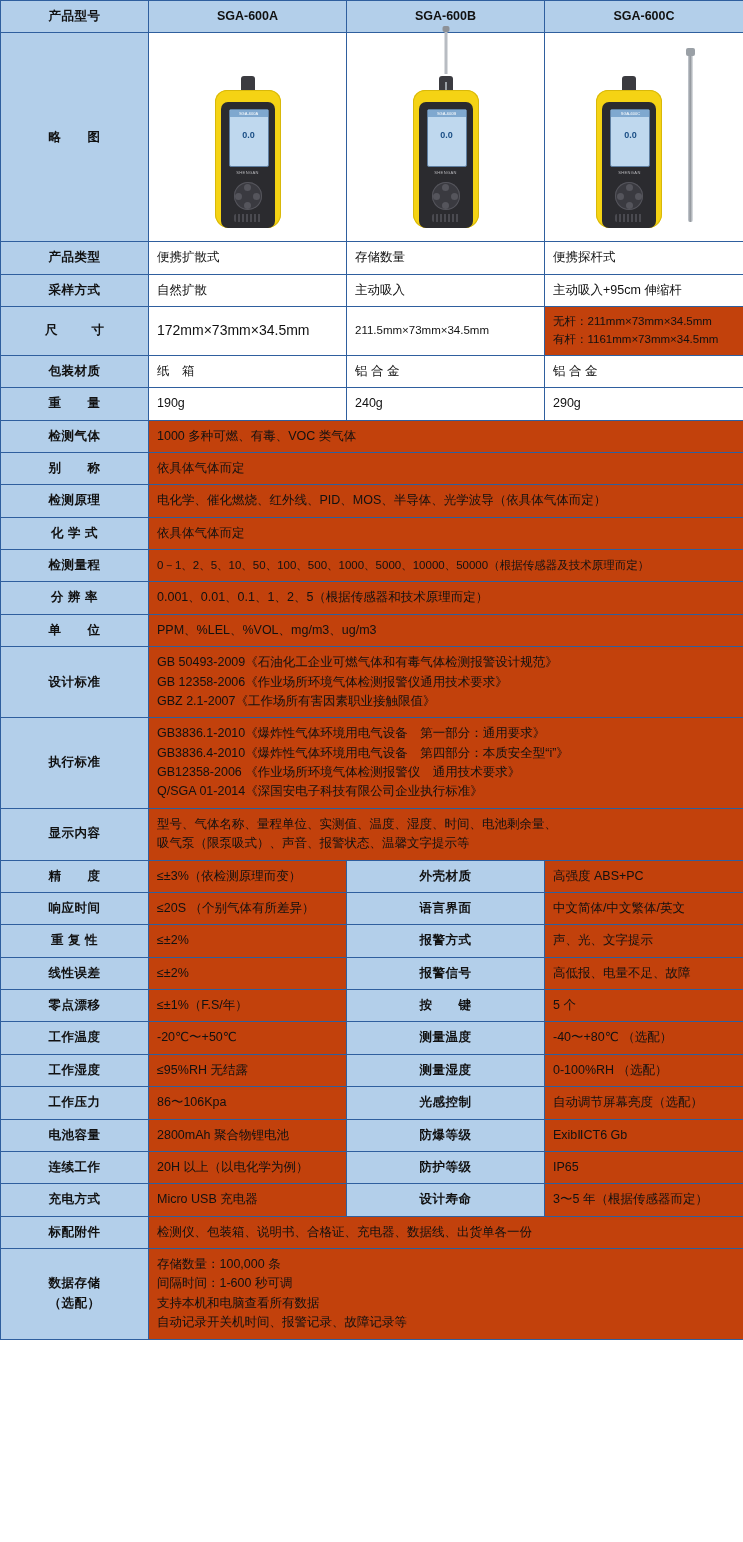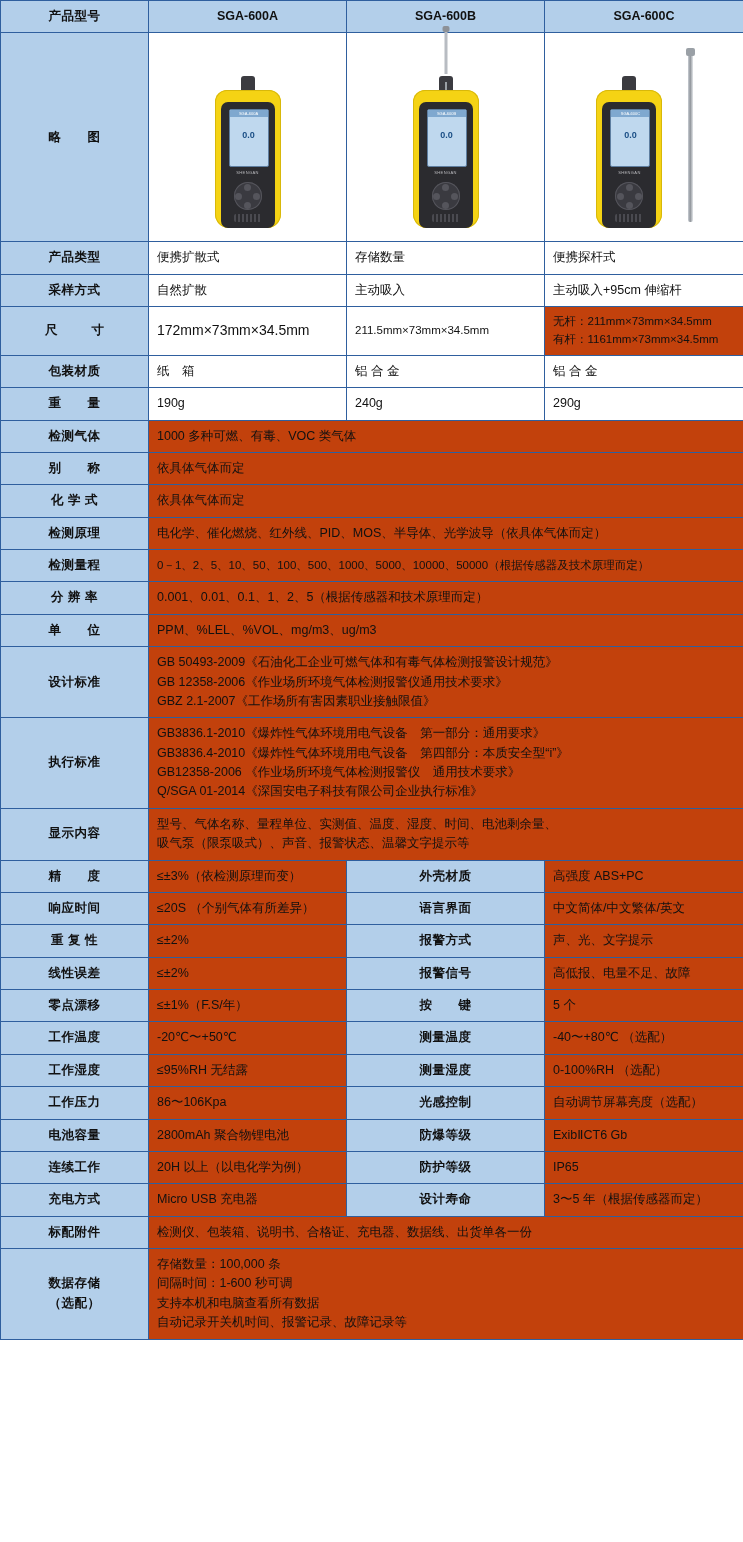--- a/index.html
+++ b/index.html
@@ -349,26 +349,26 @@
 
       <tr>
         <td class="lbl">检测气体</td>
         <td class="val" colspan="3">1000 多种可燃、有毒、VOC 类气体</td>
       </tr>
       <tr>
         <td class="lbl">别　　称</td>
         <td class="val" colspan="3">依具体气体而定</td>
       </tr>
       <tr>
+        <td class="lbl">检测原理</td>
+        <td class="val" colspan="3">电化学、催化燃烧、红外线、PID、MOS、半导体、光学波导（依具体气体而定）</td>
+      </tr>
+      <tr>
         <td class="lbl">化 学 式</td>
         <td class="val" colspan="3">依具体气体而定</td>
-      </tr>
-      <tr>
-        <td class="lbl">检测原理</td>
-        <td class="val" colspan="3">电化学、催化燃烧、红外线、PID、MOS、半导体、光学波导（依具体气体而定）</td>
       </tr>
       <tr>
         <td class="lbl">检测量程</td>
         <td class="val" colspan="3" style="font-size:11.5px">0－1、2、5、10、50、100、500、1000、5000、10000、50000（根据传感器及技术原理而定）</td>
       </tr>
       <tr>
         <td class="lbl">分 辨 率</td>
         <td class="val" colspan="3">0.001、0.01、0.1、1、2、5（根据传感器和技术原理而定）</td>
       </tr>
       <tr>

